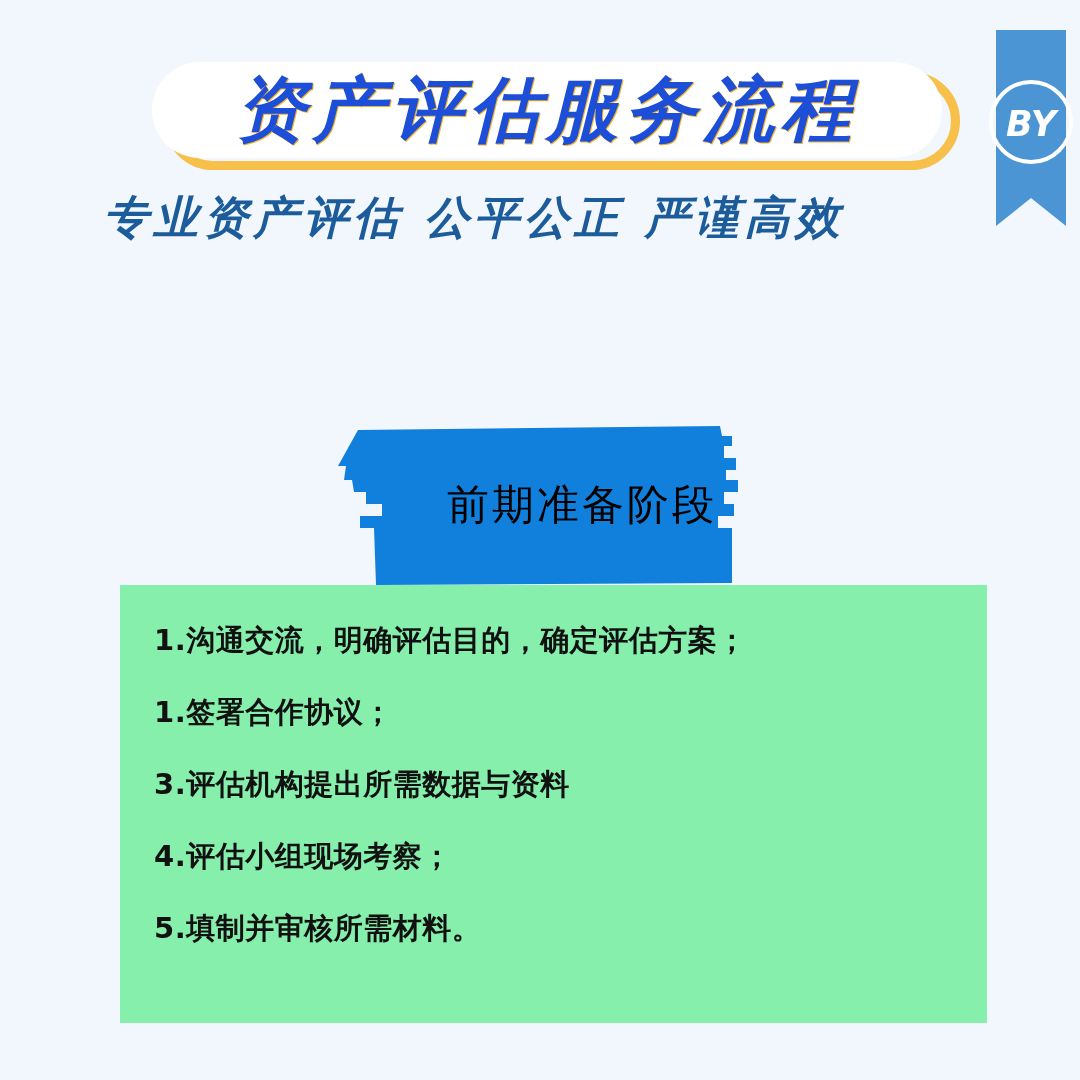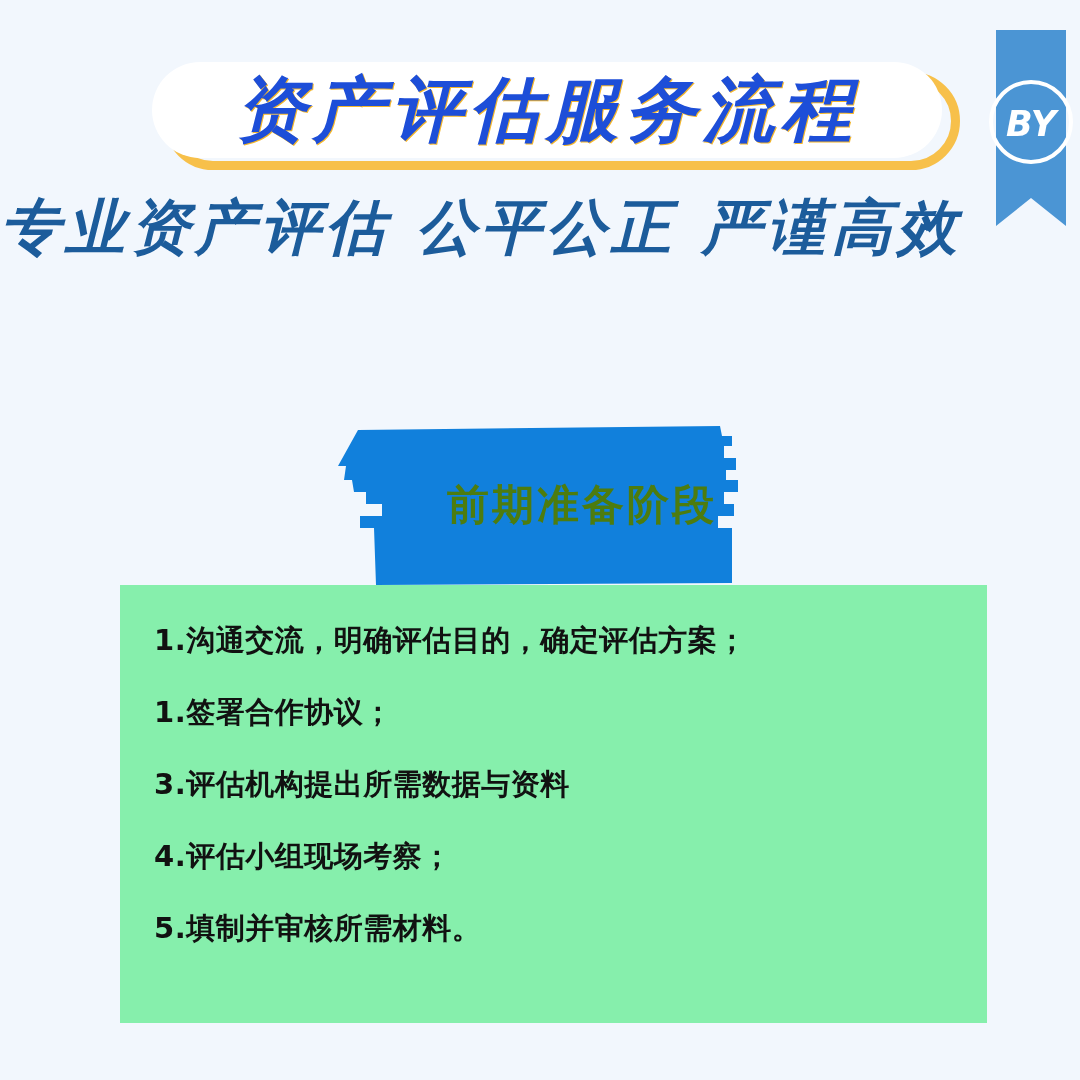--- a/index.html
+++ b/index.html
@@ -63,21 +63,21 @@
     white-space: nowrap;
   }
 
   
   .subtitle {
     position: absolute;
     left: 0;
     top: 188px;
     width: 948px;
     text-align: center;
-    font-size: 60px;
+    font-size: 45px;
     font-weight: bold;
     font-style: italic;
     letter-spacing: 5px;
     color: #1c5c9b;
     font-family: "DejaVu Sans", "Liberation Sans", sans-serif;
     white-space: nowrap;
   }
 
   
   .ribbon {
@@ -103,23 +103,23 @@
     left: 320px;
     top: 420px;
     width: 480px;
     height: 170px;
     display: flex;
     align-items: center;
     justify-content: center;
     padding-left: 44px;
     box-sizing: border-box;
     font-size: 42px;
-    font-weight: bold;
+    font-weight: normal;
     letter-spacing: 3px;
-    color: #4d7c0f;
+    color: #000000;
     font-family: "DejaVu Sans", "Liberation Sans", sans-serif;
     white-space: nowrap;
     pointer-events: none;
     text-align: right;
   }
 
   
   .content-panel {
     position: absolute;
     left: 120px;

